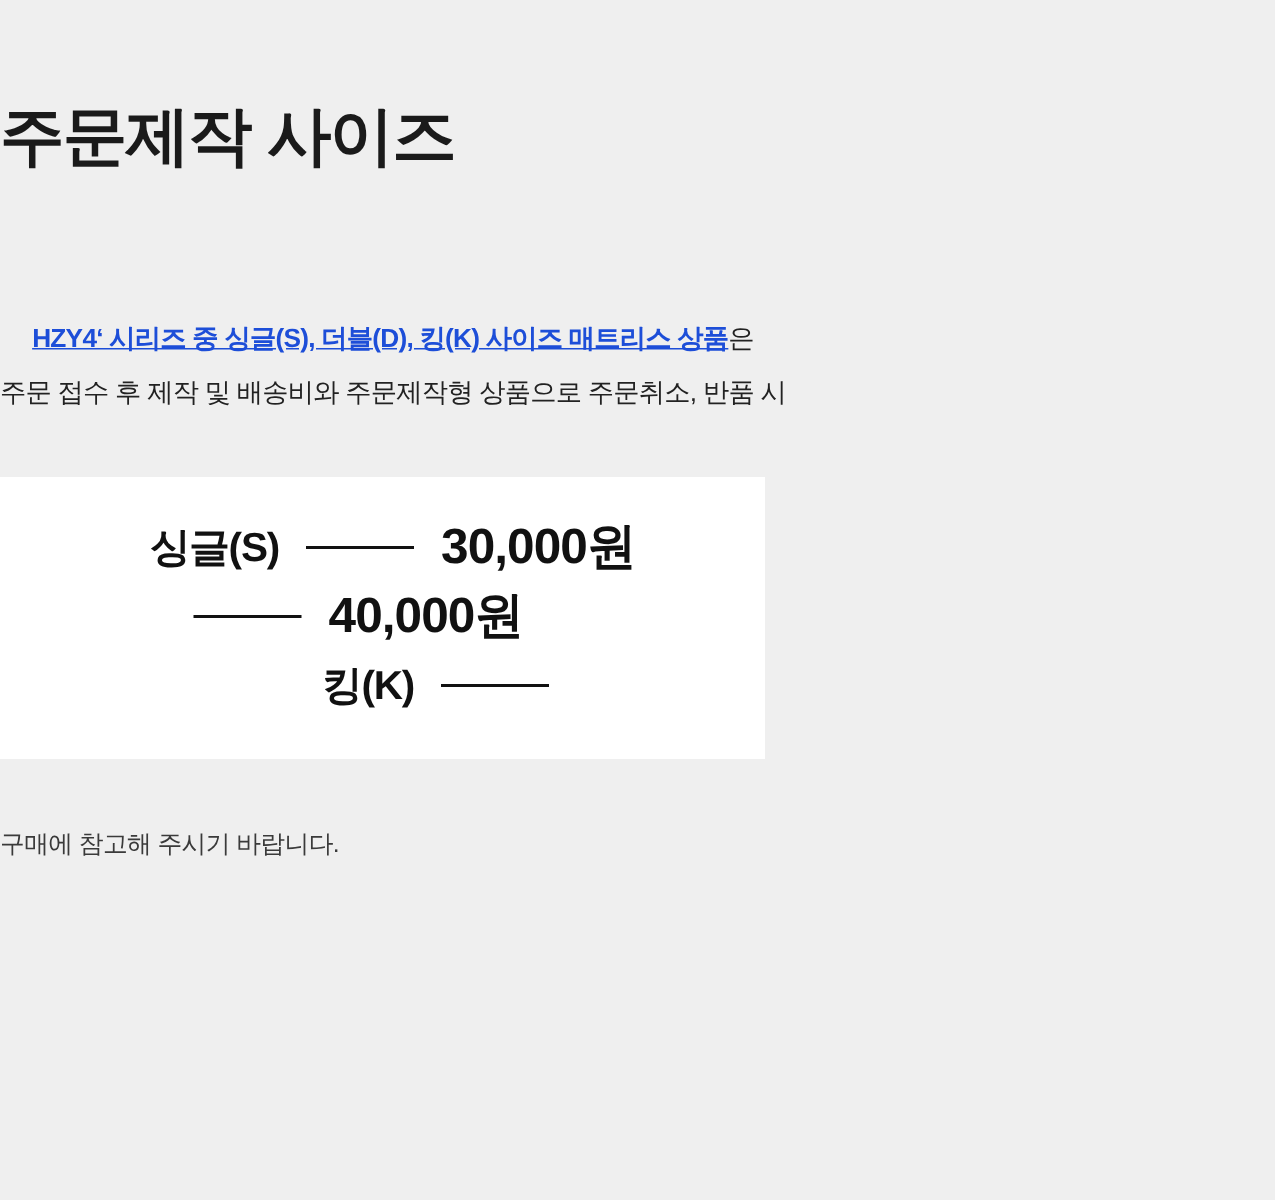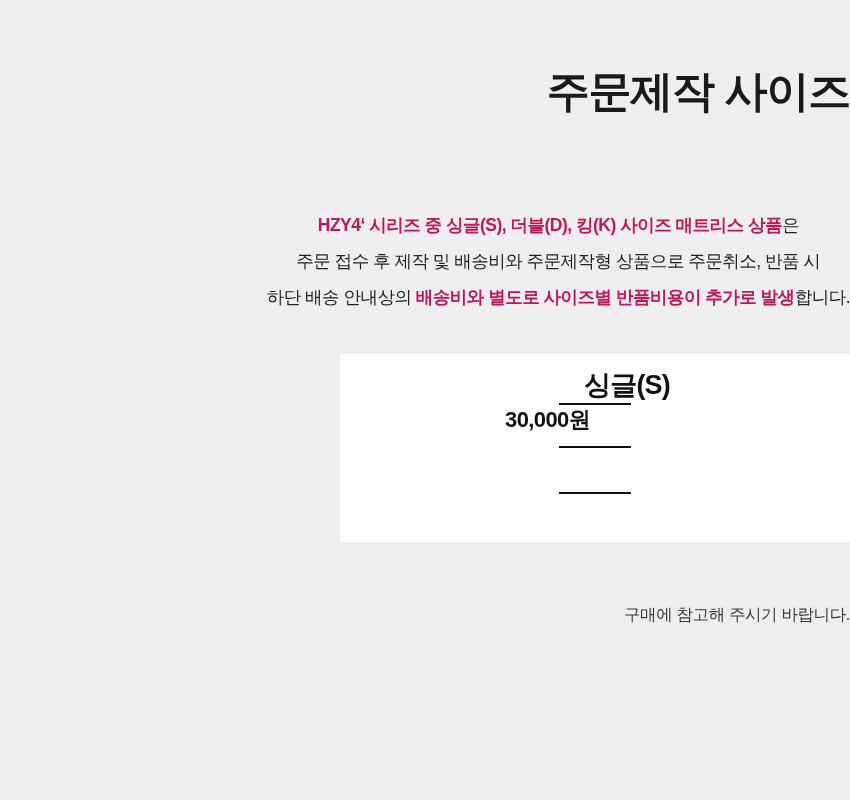--- a/index.html
+++ b/index.html
@@ -15,21 +15,21 @@
     overflow: hidden;
   }
 
   .page {
     width: 850px;
     height: 800px;
     position: relative;
     box-sizing: border-box;
     display: flex;
     flex-direction: column;
-    align-items: flex-end;
+    align-items: flex-start;
   }
 
   
   .heading {
     margin-top: 62px;
     text-align: center;
     font-size: 43px;
     font-weight: bold;
     line-height: 1.38;
     letter-spacing: -1.2px;
@@ -47,38 +47,38 @@
     font-size: 17.5px;
     line-height: 2.05;
     letter-spacing: -0.5px;
     color: #222222;
   }
   .body-copy .line {
     display: block;
     white-space: nowrap;
   }
   .accent {
-    color: #be185d;
+    color: #1d4ed8;
     font-weight: bold;
+    text-decoration: underline;
   }
 
   
   .price-panel {
     margin-top: 38px;
     width: 510px;
     background: #ffffff;
     padding: 24px 0 26px 0;
     box-sizing: border-box;
   }
   .price-row {
     display: flex;
     align-items: center;
     justify-content: center;
     height: 46px;
-    flex-direction: column;
   }
   .price-label {
     width: 150px;
     text-align: right;
     font-size: 27px;
     font-weight: bold;
     letter-spacing: -0.8px;
     color: #111111;
   }
   .price-dash {
@@ -89,71 +89,70 @@
   }
   .price-dash .bar {
     display: block;
     width: 72px;
     height: 2px;
     background: #111111;
   }
   .price-value {
     width: 180px;
     text-align: left;
-    font-size: 22px;
+    font-size: 33px;
     font-weight: bold;
     letter-spacing: -0.6px;
     color: #111111;
   }
 
   
   .footer-note {
-    margin-top: 62px;
+    margin-top: 46px;
     text-align: center;
     font-size: 16.5px;
     letter-spacing: -0.4px;
     color: #3a3a3a;
   }
 </style>
 </head>
 <body>
 
 <div class="page">
 
   <h1 class="heading">
     <span class="line">주문제작 사이즈</span>
   </h1>
 
   <div class="body-copy">
     <span class="line">
       <span class="accent">HZY4‘ 시리즈 중 싱글(S), 더블(D), 킹(K) 사이즈 매트리스 상품</span><span>은</span>
     </span>
     <span class="line">주문 접수 후 제작 및 배송비와 주문제작형 상품으로 주문취소, 반품 시</span>
-    <span class="line">
-      <span>하단 배송 안내상의 </span><span class="accent">배송비와 별도로 사이즈별 반품비용이 추가로 발생</span><span>합니다.</span>
-    </span>
   </div>
 
   <div class="price-panel">
 
     <div class="price-row">
       <span class="price-label">싱글(S)</span>
       <span class="price-dash">
           <span class="bar"></span>
         </span>
       <span class="price-value">30,000원</span>
     </div>
 
     <div class="price-row">
       <span class="price-dash">
           <span class="bar"></span>
         </span>
+      <span class="price-value">40,000원</span>
     </div>
 
     <div class="price-row">
+      <span class="price-label">킹(K)</span>
       <span class="price-dash">
           <span class="bar"></span>
         </span>
     </div>
 
   </div>
 
   <div class="footer-note">구매에 참고해 주시기 바랍니다.</div>
 
 </div>

